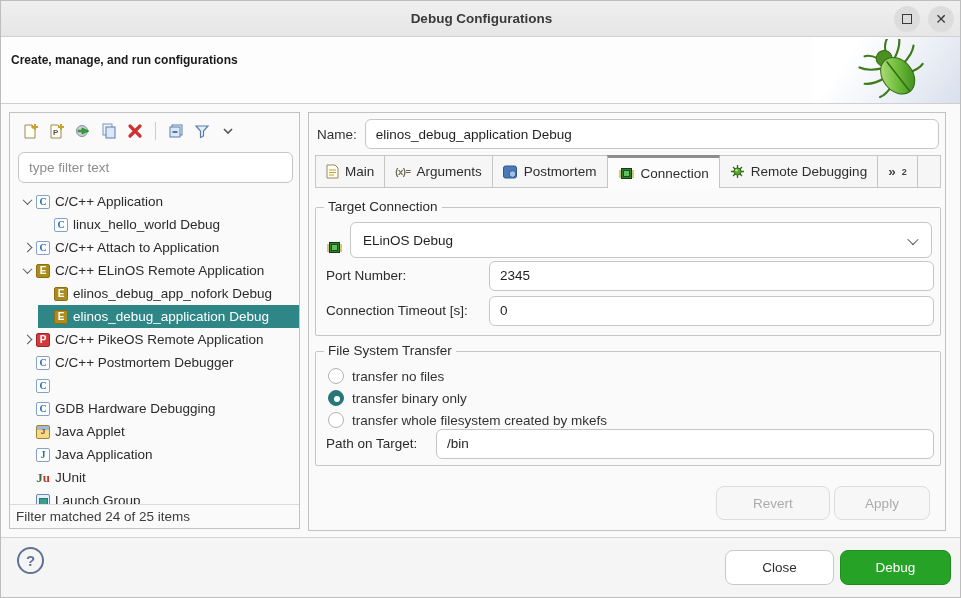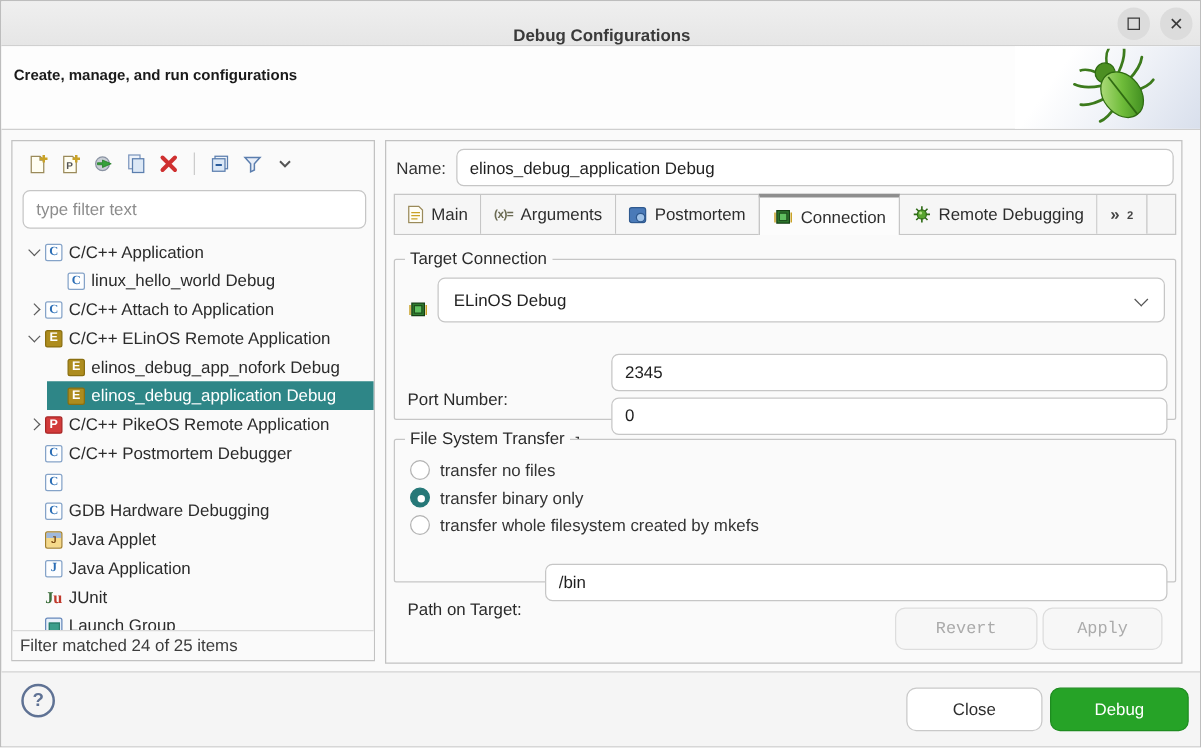--- a/index.html
+++ b/index.html
@@ -3,21 +3,21 @@
 <meta charset="utf-8">
 <style>
   * { margin:0; padding:0; box-sizing:border-box; }
   html,body { width:961px; height:598px; }
   body { font-family:"Liberation Sans", sans-serif; font-size:13px; color:#333; background:#fafafa; }
   .app { position:relative; width:961px; height:598px; overflow:hidden; background:#fafafa; border:1px solid #bdbdbd; }
 
   
   .titlebar { position:absolute; left:0; top:0; width:961px; height:36px;
     background:linear-gradient(#efefef,#e6e6e6); border-bottom:1px solid #d0d0d0;
-    display:flex; align-items:flex-end; justify-content:center; }
+    display:flex; align-items:center; justify-content:center; }
   .titlebar .title { font-weight:bold; font-size:13.5px; color:#3a3a3a; }
   .winbtns { position:absolute; right:8px; top:5px; display:flex; gap:8px; }
   .winbtn { width:26px; height:26px; border-radius:50%; background:#dcdcdc; display:flex; align-items:center; justify-content:center; cursor:default; }
   .glyph-max { width:10px; height:10px; border:1.4px solid #3a3a3a; }
   .glyph-close { font-size:14px; color:#3a3a3a; line-height:1; }
 
   
   .header { position:absolute; left:0; top:36px; width:961px; height:67px; background:#fdfdfd; border-bottom:1px solid #cfcfcf; }
   .header .h-title { position:absolute; left:10px; top:16px; font-weight:bold; font-size:12px; color:#1a1a1a; }
   .header-art { position:absolute; right:0; top:0; width:150px; height:66px;
@@ -76,35 +76,35 @@
   .group-legend { position:absolute; left:8px; top:-9px; background:#fafafa; padding:0 4px; font-size:13.5px; color:#2b2b2b; }
   .g-target { top:94px; width:626px; height:129px; }
   .g-fs { top:238px; width:626px; height:115px; }
 
   .combo-row { position:absolute; left:10px; top:14px; display:flex; align-items:flex-end; width:606px; }
   .combo { flex:1; height:36px; margin-left:7px; border:1px solid #c6c6c6; border-radius:6px; background:#fff;
     display:flex; align-items:center; padding:0 12px; font-size:13.5px; color:#1f1f1f; position:relative; }
   .combo .chevd { position:absolute; right:14px; top:14px; width:8px; height:8px; border-right:1.6px solid #555; border-bottom:1.6px solid #555; transform:rotate(45deg) translate(-1px,-1px); }
 
   .field-row { position:absolute; display:flex; align-items:center; }
-  .field-row label { font-size:13.5px; color:#2b2b2b;margin-top:44px; }
+  .field-row label { font-size:13.5px; color:#2b2b2b; }
   .fr-port { left:10px; top:60px; width:608px; }
   .fr-timeout { left:10px; top:95px; width:608px; }
   .fr-port .text-input, .fr-timeout .text-input { position:absolute; left:163px; width:445px; }
   .radio-row { position:absolute; left:12px; display:flex; align-items:center; gap:8px; }
   .radio { width:16px; height:16px; border-radius:50%; border:1px solid #b3b3b3; background:#fff; position:relative; }
   .radio.checked { background:#267878; border-color:#267878; }
   .radio.checked::after { content:""; position:absolute; left:5px; top:5px; width:6px; height:6px; border-radius:50%; background:#fff; }
   .radio-label { font-size:13.5px; }
   .fr-path { left:10px; top:84px; width:608px; }
   .fr-path .text-input { position:absolute; left:110px; width:498px; }
 
   .btn { border-radius:8px; border:1px solid #c9c9c9; background:#fff; font-family:"Liberation Sans",sans-serif;
     font-size:13.5px; color:#2e2e2e; display:flex; align-items:center; justify-content:center; cursor:default; }
-  .btn.disabled { background:#f7f7f7; border-color:#dddddd; color:#ababab;font-family:Liberation Mono, monospace; }
+  .btn.disabled { background:#f7f7f7; border-color:#dddddd; color:#ababab; }
   .btn-revert { position:absolute; left:407px; top:373px; width:114px; height:34px; }
   .btn-apply { position:absolute; left:525px; top:373px; width:96px; height:34px; }
 
   
   .footer { position:absolute; left:0; top:536px; width:961px; height:62px; background:#f5f5f5; border-top:1px solid #d4d4d4; }
   .help-btn { position:absolute; left:16px; top:9px; width:27px; height:27px; border-radius:50%; border:2px solid #5f7294;
     color:#5f7294; font-weight:bold; font-size:15px; display:flex; align-items:center; justify-content:center; background:transparent; }
   .btn-close { position:absolute; left:724px; top:12px; width:109px; height:35px; }
   .btn-debug { position:absolute; left:839px; top:12px; width:111px; height:35px; background:#26a327; border-color:#1e8c20; color:#fff; }
 </style>

